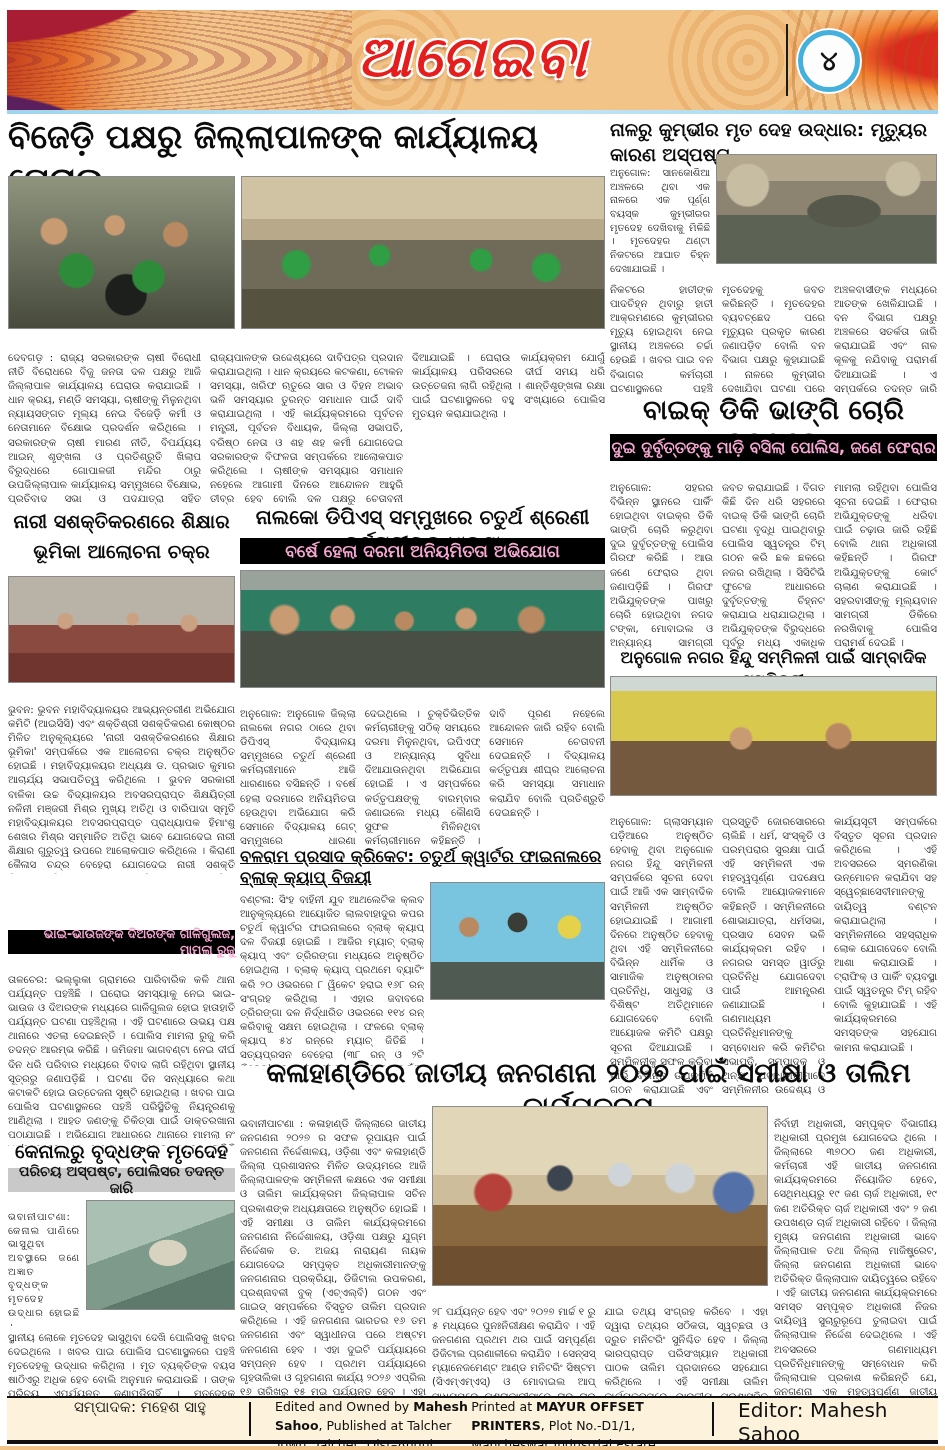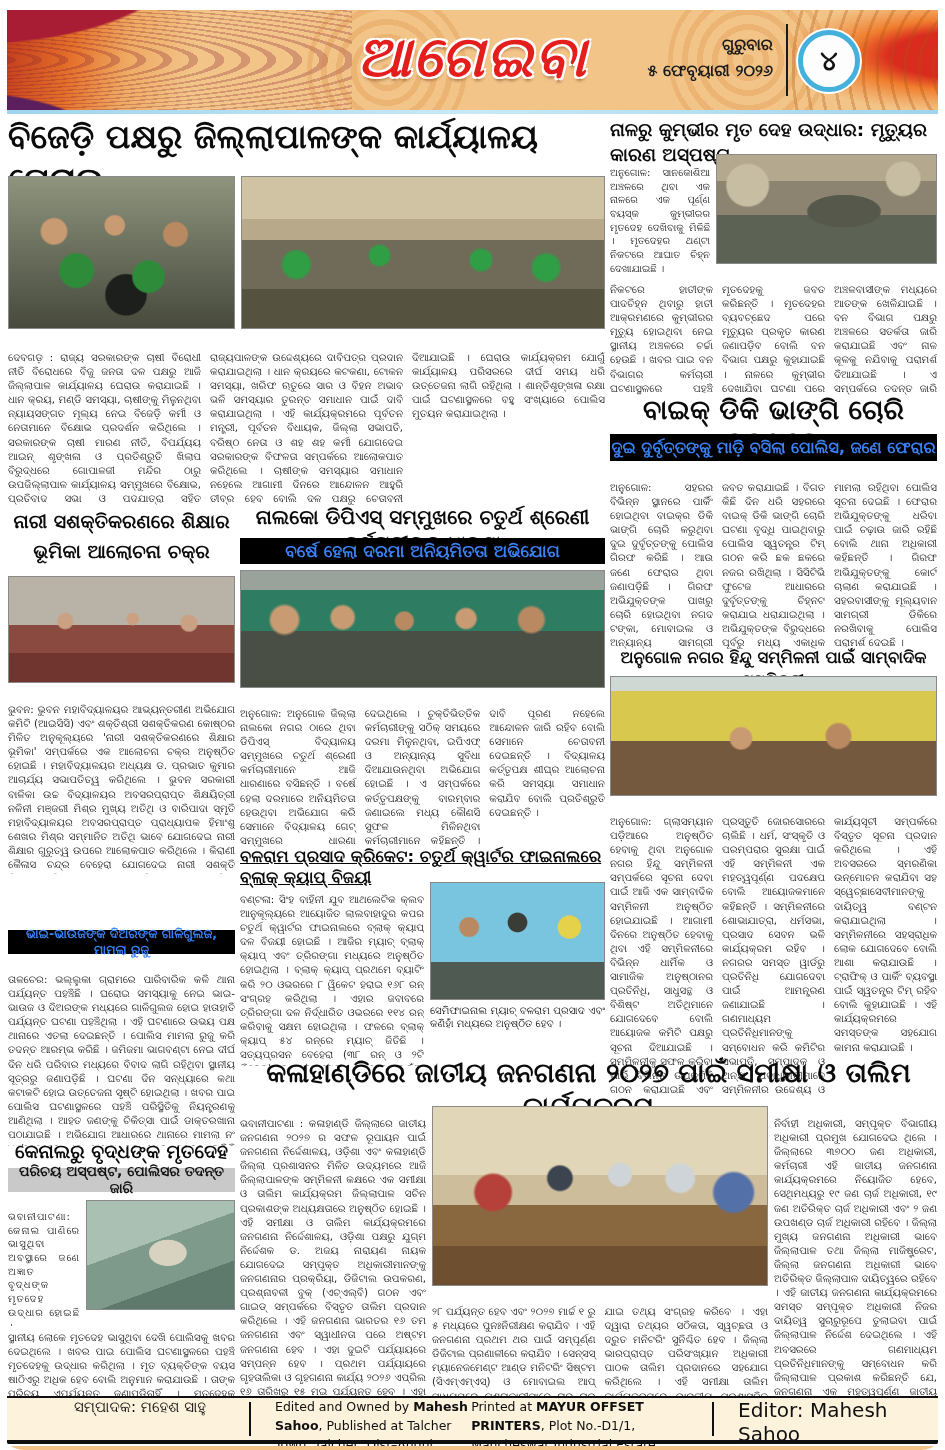--- a/index.html
+++ b/index.html
@@ -1,17 +1,17 @@
 <!DOCTYPE html>
 <html lang="or"><head>
 <meta charset="utf-8">
 <style>
   html,body{margin:0;padding:0;background:#ffffff;}
   #page{position:relative;width:945px;height:1450px;background:#ffffff;overflow:hidden;
-        font-family:"DejaVu Sans","Liberation Sans",sans-serif;border-radius:24px;}
+        font-family:"DejaVu Sans","Liberation Sans",sans-serif;}
   .abs{position:absolute;}
   
   #masthead-band{left:7px;top:10px;width:931px;height:100px;background:#f2c488;overflow:hidden;}
   .wave-left{left:0;top:0;width:345px;height:100%;
     background:
       radial-gradient(ellipse at -18% 130%, #5c1f5e 0 26%, rgba(92,31,94,0) 27%),
       radial-gradient(ellipse at -12% -45%, #a81d33 0 38%, rgba(168,29,51,0) 39%),
       repeating-radial-gradient(ellipse at -15% 50%, rgba(130,30,50,.28) 0 9px, rgba(130,30,50,0) 9px 26px),
       linear-gradient(100deg,#c23a1c 0%,#e4702a 20%, rgba(236,150,70,.55) 36%, rgba(236,150,70,0) 54%);}
   .flame-right{right:0;top:0;width:150px;height:100%;
@@ -26,21 +26,21 @@
   #date-block{right:165px;top:22px;width:170px;text-align:right;color:#1a1a1a;font-weight:bold;line-height:1.6;font-size:16px;}
   #header-divider{right:150px;top:14px;width:2px;height:72px;background:#1a1a1a;}
   #page-circle{right:78px;top:20px;width:52px;height:52px;border-radius:50%;background:#fdfdfd;
     border:5px solid #45b0dc;box-shadow:0 0 0 2px #ffffff;display:flex;align-items:center;justify-content:center;
     font-size:27px;font-weight:bold;color:#111;}
   #header-blue-line{left:7px;top:110px;width:931px;height:4px;
     background:linear-gradient(90deg,#9fd4ec,#c8e8f6 50%,#9fd4ec);}
   
   .hl{font-weight:bold;color:#0b0b0b;margin:0;}
   .hl-center{text-align:center;}
-  .sub-black{background:#000;color:#3b82f6;font-weight:bold;text-align:center;display:flex;align-items:center;justify-content:center;}
+  .sub-black{background:#000;color:#f9a8d4;font-weight:bold;text-align:right;display:flex;align-items:center;justify-content:center;}
   .sub-gray{background:#c9c9c9;color:#111;font-weight:bold;text-align:center;display:flex;align-items:center;justify-content:center;}
   .body{font-size:10.3px;line-height:1.37;text-align:justify;color:#1d1d1d;overflow:hidden;margin-top:12px;}
   .cols3{column-count:3;column-gap:9px;column-fill:auto;}
   .cols2{column-count:2;column-gap:9px;column-fill:auto;}
   .caption{font-size:10.2px;line-height:1.3;color:#111;text-align:justify;overflow:hidden;}
   
   .ph{border:1px solid #8a8a8a;box-sizing:border-box;}
   .ph-a1{background:
     radial-gradient(circle at 20% 36%, #c99b72 0 6%, rgba(0,0,0,0) 7%),
     radial-gradient(circle at 47% 32%, #c99b72 0 6%, rgba(0,0,0,0) 7%),
@@ -102,24 +102,20 @@
 <body>
 
 <div id="page">
 
   <div class="abs" id="masthead-band">
     <div class="abs wave-left"></div>
     <div class="abs flame-right"></div>
     <div class="abs mandala" style="left:300px;top:-20px;"></div>
     <div class="abs mandala" style="right:110px;top:-30px;"></div>
     <div class="abs" id="masthead-text">ଆଗେଇବା</div>
-    <div class="abs" id="date-block">
-      <div>ଗୁରୁବାର</div>
-      <div>୫ ଫେବୃୟାରୀ ୨୦୨୬</div>
-    </div>
     <div class="abs" id="header-divider"></div>
     <div class="abs" id="page-circle">
       <span>୪</span>
     </div>
   </div>
   <div class="abs" id="header-blue-line"></div>
 
   <div class="abs" style="left:8px;top:116px;width:597px;height:386px;">
     <h2 class="hl" style="font-size:33px;line-height:1.3;margin:0;">ବିଜେଡ଼ି ପକ୍ଷରୁ ଜିଲ୍ଲାପାଳଙ୍କ କାର୍ଯ୍ୟାଳୟ ଘେରାଉ</h2>
     <div class="abs ph ph-a1" style="left:0;top:60px;width:227px;height:153px;"></div>
@@ -156,21 +152,20 @@
   <div class="abs" style="left:610px;top:646px;width:327px;height:442px;">
     <h2 class="hl hl-center" style="font-size:16.5px;line-height:1.4;margin:0;">ଅନୁଗୋଳ ନଗର ହିନ୍ଦୁ ସମ୍ମିଳନୀ ପାଇଁ ସାମ୍ବାଦିକ ସମ୍ମିଳନୀ</h2>
     <div class="abs ph ph-f" style="left:0;top:30px;width:327px;height:120px;"></div>
     <div class="abs body cols3" style="left:0;top:156px;width:327px;height:286px;">ଅନୁଗୋଳ: ଗ୍ଲାସମ୍ୟାନ ପଡ଼ିଆରେ ଅନୁଷ୍ଠିତ ହେବାକୁ ଥିବା ଅନୁଗୋଳ ନଗର ହିନ୍ଦୁ ସମ୍ମିଳନୀ ସମ୍ପର୍କରେ ସୂଚନା ଦେବା ପାଇଁ ଆଜି ଏକ ସାମ୍ବାଦିକ ସମ୍ମିଳନୀ ଅନୁଷ୍ଠିତ ହୋଇଯାଇଛି । ଆଗାମୀ ଦିନରେ ଅନୁଷ୍ଠିତ ହେବାକୁ ଥିବା ଏହି ସମ୍ମିଳନୀରେ ବିଭିନ୍ନ ଧାର୍ମିକ ଓ ସାମାଜିକ ଅନୁଷ୍ଠାନର ପ୍ରତିନିଧି, ସାଧୁସନ୍ଥ ଓ ବିଶିଷ୍ଟ ଅତିଥିମାନେ ଯୋଗଦେବେ ବୋଲି ଆୟୋଜକ କମିଟି ପକ୍ଷରୁ ସୂଚନା ଦିଆଯାଇଛି । ସମ୍ମିଳନୀକୁ ସଫଳ କରିବା ପାଇଁ ବିଭିନ୍ନ ଉପକମିଟି ଗଠନ କରାଯାଇଛି ଏବଂ ପ୍ରସ୍ତୁତି ଜୋରସୋରରେ ଚାଲିଛି । ଧର୍ମ, ସଂସ୍କୃତି ଓ ପରମ୍ପରାର ସୁରକ୍ଷା ପାଇଁ ଏହି ସମ୍ମିଳନୀ ଏକ ମହତ୍ୱପୂର୍ଣ୍ଣ ପଦକ୍ଷେପ ବୋଲି ଆୟୋଜକମାନେ କହିଛନ୍ତି । ସମ୍ମିଳନୀରେ ଶୋଭାଯାତ୍ରା, ଧର୍ମସଭା, ପ୍ରସାଦ ସେବନ ଭଳି କାର୍ଯ୍ୟକ୍ରମ ରହିବ । ନଗରର ସମସ୍ତ ୱାର୍ଡରୁ ପ୍ରତିନିଧି ଯୋଗଦେବା ପାଇଁ ଆମନ୍ତ୍ରଣ ଜଣାଯାଇଛି । ଗଣମାଧ୍ୟମ ପ୍ରତିନିଧିମାନଙ୍କୁ ସମ୍ବୋଧନ କରି କମିଟିର ସଭାପତି, ସମ୍ପାଦକ ଓ ଅନ୍ୟ ପଦାଧିକାରୀମାନେ ସମ୍ମିଳନୀର ଉଦ୍ଦେଶ୍ୟ ଓ କାର୍ଯ୍ୟସୂଚୀ ସମ୍ପର୍କରେ ବିସ୍ତୃତ ସୂଚନା ପ୍ରଦାନ କରିଥିଲେ । ଏହି ଅବସରରେ ସ୍ମରଣିକା ଉନ୍ମୋଚନ କରାଯିବା ସହ ସ୍ୱେଚ୍ଛାସେବୀମାନଙ୍କୁ ଦାୟିତ୍ୱ ବଣ୍ଟନ କରାଯାଇଥିଲା । ସମ୍ମିଳନୀରେ ସହସ୍ରାଧିକ ଲୋକ ଯୋଗଦେବେ ବୋଲି ଆଶା କରାଯାଉଛି । ଟ୍ରାଫିକ୍ ଓ ପାର୍କିଂ ବ୍ୟବସ୍ଥା ପାଇଁ ସ୍ୱତନ୍ତ୍ର ଟିମ୍ ରହିବ ବୋଲି କୁହାଯାଇଛି । ଏହି କାର୍ଯ୍ୟକ୍ରମରେ ସମସ୍ତଙ୍କ ସହଯୋଗ କାମନା କରାଯାଇଛି ।</div>
   </div>
 
   <div class="abs" style="left:240px;top:846px;width:365px;height:210px;text-decoration:underline;">
     <h2 class="hl" style="font-size:16.5px;line-height:1.3;margin:0;">ବଳରାମ ପ୍ରସାଦ କ୍ରିକେଟ: ଚତୁର୍ଥ କ୍ୱାର୍ଟର ଫାଇନାଲରେ ବ୍ଲାକ୍ କ୍ୟାପ୍ ବିଜୟୀ</h2>
     <div class="abs body" style="left:0;top:34px;width:184px;height:174px;">ବଣ୍ଟଳା: ସିଂହ ବାହିନୀ ଯୁବ ଆଥଲେଟିକ କ୍ଲବ ଆନୁକୂଲ୍ୟରେ ଆୟୋଜିତ ଲାଲବାହାଦୁର କପର ଚତୁର୍ଥ କ୍ୱାର୍ଟର ଫାଇନାଲରେ ବ୍ଲାକ୍ କ୍ୟାପ୍ ଦଳ ବିଜୟୀ ହୋଇଛି । ଆଜିର ମ୍ୟାଚ୍ ବ୍ଲାକ୍ କ୍ୟାପ୍ ଏବଂ ତ୍ରିରଙ୍ଗା ମଧ୍ୟରେ ଅନୁଷ୍ଠିତ ହୋଇଥିଲା । ବ୍ଲାକ୍ କ୍ୟାପ୍ ପ୍ରଥମେ ବ୍ୟାଟିଂ କରି ୨୦ ଓଭରରେ ୮ ୱିକେଟ ହରାଇ ୧୬୮ ରନ୍ ସଂଗ୍ରହ କରିଥିଲା । ଏହାର ଜବାବରେ ତ୍ରିରଙ୍ଗା ଦଳ ନିର୍ଦ୍ଧାରିତ ଓଭରରେ ୧୧୪ ରନ୍ କରିବାକୁ ସକ୍ଷମ ହୋଇଥିଲା । ଫଳରେ ବ୍ଲାକ୍ କ୍ୟାପ୍ ୫୪ ରନ୍‌ରେ ମ୍ୟାଚ୍ ଜିତିଛି । ସତ୍ୟପ୍ରସନ ବେହେରା (୩୮ ରନ୍ ଓ ୨ଟି ୱିକେଟ)ଙ୍କୁ ସମାଜସେବୀ ରାମସେନ ଭୂଇଁଆ ପୁରସ୍କୃତ କରିଥିଲେ । ଆସନ୍ତା କାଲି ପ୍ରଥମ ସେମିଫାଇନାଲ ଅନୁଷ୍ଠିତ ହେବ ।</div>
     <div class="abs ph ph-g" style="left:190px;top:36px;width:175px;height:118px;"></div>
-    <div class="abs caption" style="left:190px;top:158px;width:175px;height:50px;">ସେମିଫାଇନାଲ ମ୍ୟାଚ୍ ବଳରାମ ପ୍ରସାଦ ଏବଂ କଣିହାଁ ମଧ୍ୟରେ ଅନୁଷ୍ଠିତ ହେବ ।</div>
   </div>
 
   <div class="abs" style="left:8px;top:898px;width:227px;height:238px;">
     <div class="abs sub-black" style="left:0;top:32px;width:227px;height:24px;font-size:12.5px;">ଭାଇ-ଭାଉଜଙ୍କ ଦିଅରଙ୍କ ଗାଳିଗୁଲଜ, ମାମଲା ରୁଜୁ</div>
     <div class="abs body" style="left:0;top:62px;width:227px;height:174px;">ତାଳଚେର: ଭଲ୍ଲୁକା ଗ୍ରାମରେ ପାରିବାରିକ କଳି ଥାନା ପର୍ଯ୍ୟନ୍ତ ପହଞ୍ଚିଛି । ଘରୋଇ ସମସ୍ୟାକୁ ନେଇ ଭାଇ-ଭାଉଜ ଓ ଦିଅରଙ୍କ ମଧ୍ୟରେ ଗାଳିଗୁଲଜ ହୋଇ ହାତାହାତି ପର୍ଯ୍ୟନ୍ତ ଘଟଣା ପହଞ୍ଚିଥିଲା । ଏହି ଘଟଣାରେ ଉଭୟ ପକ୍ଷ ଥାନାରେ ଏତଲା ଦେଇଛନ୍ତି । ପୋଲିସ ମାମଲା ରୁଜୁ କରି ତଦନ୍ତ ଆରମ୍ଭ କରିଛି । ଜମିଜମା ଭାଗବଣ୍ଟା ନେଇ ଦୀର୍ଘ ଦିନ ଧରି ପରିବାର ମଧ୍ୟରେ ବିବାଦ ଲାଗି ରହିଥିବା ସ୍ଥାନୀୟ ସୂତ୍ରରୁ ଜଣାପଡ଼ିଛି । ଘଟଣା ଦିନ ସନ୍ଧ୍ୟାରେ କଥା କଟାକଟି ହୋଇ ଉତ୍ତେଜନା ସୃଷ୍ଟି ହୋଇଥିଲା । ଖବର ପାଇ ପୋଲିସ ଘଟଣାସ୍ଥଳରେ ପହଞ୍ଚି ପରିସ୍ଥିତିକୁ ନିୟନ୍ତ୍ରଣକୁ ଆଣିଥିଲା । ଆହତ ଜଣଙ୍କୁ ଚିକିତ୍ସା ପାଇଁ ଡାକ୍ତରଖାନା ପଠାଯାଇଛି । ଅଭିଯୋଗ ଆଧାରରେ ଥାନାରେ ମାମଲା ନଂ ୪୯/୨୦୨୬ରେ ଏକ ମାମଲା ରୁଜୁ ହୋଇ ତଦନ୍ତ ଚାଲିଛି ବୋଲି ଥାନା ଅଧିକାରୀ ସୂଚନା ଦେଇଛନ୍ତି ।</div>
   </div>
 
   <div class="abs" style="left:8px;top:1140px;width:227px;height:254px;">
     <h2 class="hl hl-center" style="font-size:19px;line-height:1.25;margin:0;">କେନାଲରୁ ବୃଦ୍ଧଙ୍କ ମୃତଦେହ ଉଦ୍ଧାର</h2>
     <div class="abs sub-gray" style="left:0;top:28px;width:227px;height:24px;font-size:14px;">ପରିଚୟ ଅସ୍ପଷ୍ଟ, ପୋଲିସର ତଦନ୍ତ ଜାରି</div>

